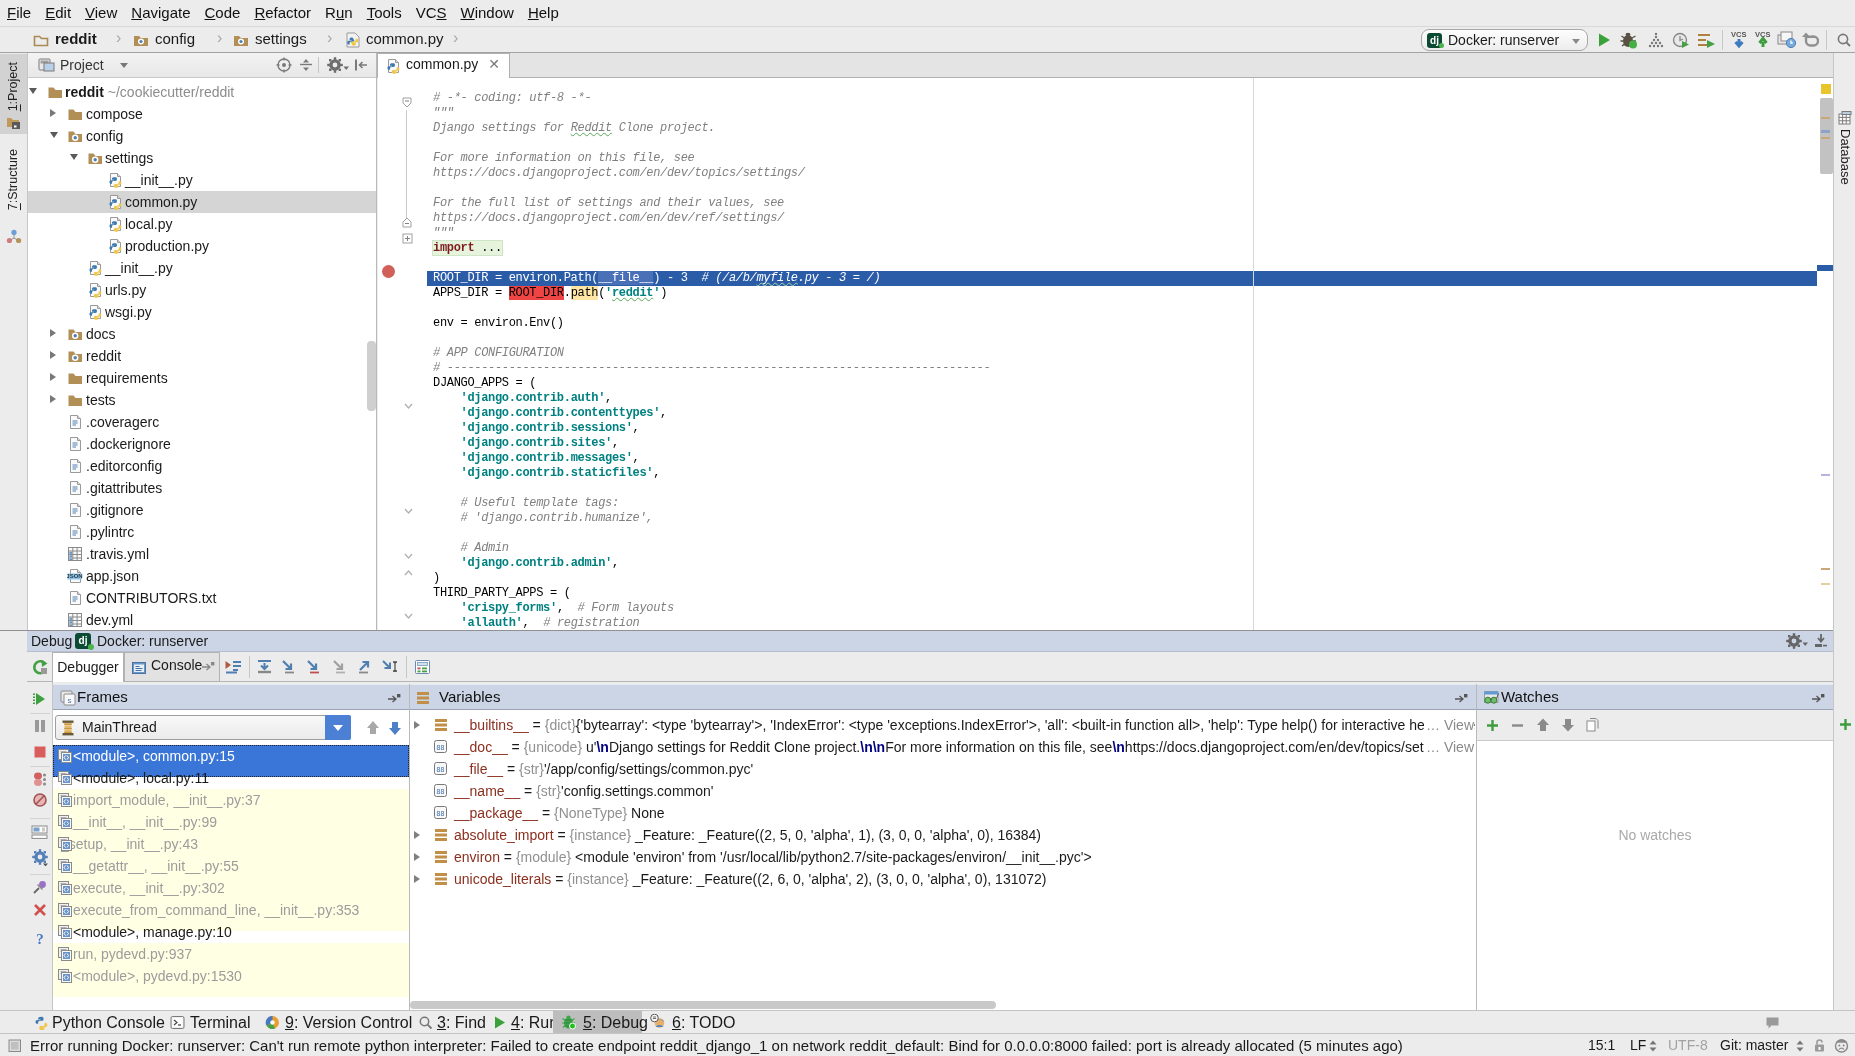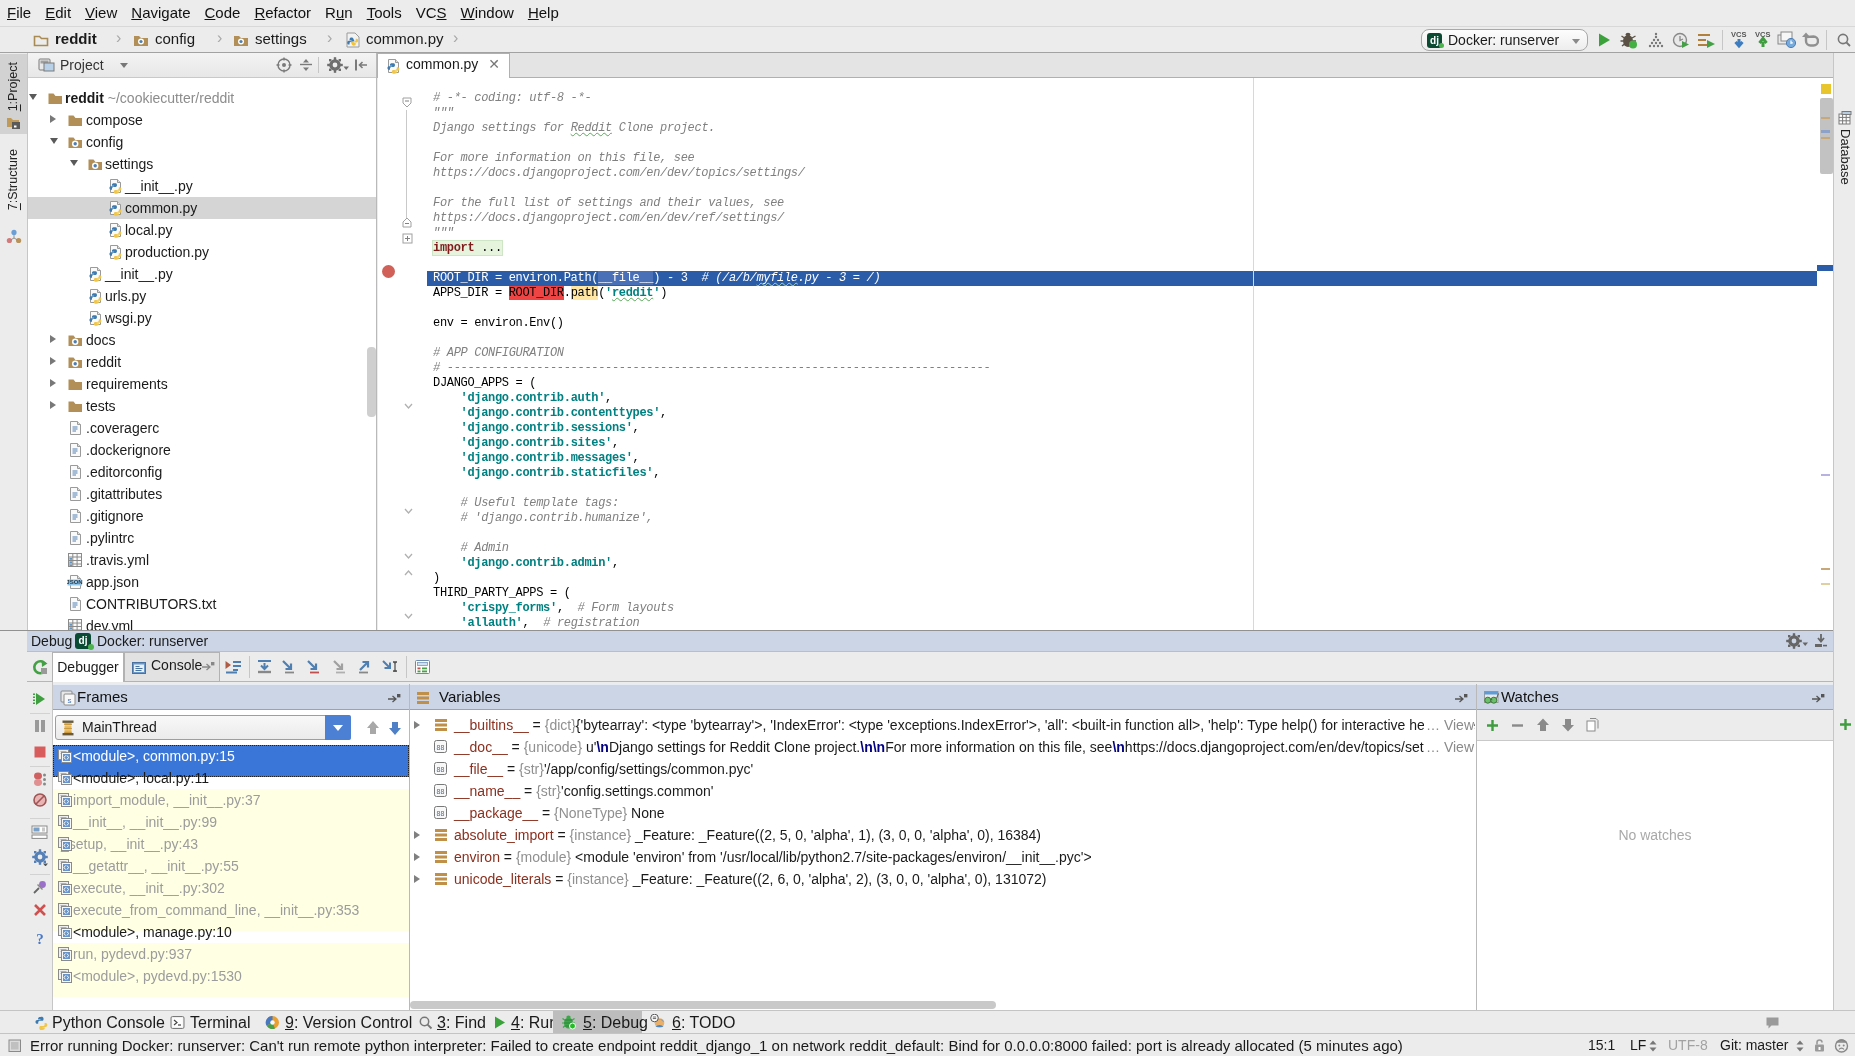--- a/index.html
+++ b/index.html
@@ -10,21 +10,21 @@
 #menubar span { display:inline-block; padding:4px 7px 0 7px; font-size:15px; color:#111; }
 #crumbbar { left:0; top:27px; width:1855px; height:26px; background:#ececec; border-bottom:1px solid #a2a2a2; }
 .crumb { font-size:15px; color:#1a1a1a; }
 .sep-ch { color:#a8a8a8; font-size:16px; }
 #lstripe { left:0; top:53px; width:28px; height:957px; background:#ececec; border-right:1px solid #c6c6c6; }
 .vlabel { position:absolute; writing-mode:vertical-rl; transform:rotate(180deg); font-size:12.5px; color:#222; white-space:nowrap; left:6px; }
 #rstripe { left:1833px; top:53px; width:22px; height:957px; background:#ececec; border-left:1px solid #c6c6c6; }
 #dbLabel { position:absolute; writing-mode:vertical-rl; font-size:13px; color:#222; left:4px; top:76px; }
 #projpanel { left:28px; top:53px; width:349px; height:577px; background:#fff; border-right:1px solid #b9b9b9; }
 #projhead { position:absolute; left:0; top:0; width:100%; height:25px; background:linear-gradient(#f3f3f3,#e7e7e7); border-bottom:1px solid #c9c9c9; font-size:14px; color:#333; }
-#tree { position:absolute; left:0; top:34px; width:100%; height:551px; overflow:hidden; font-size:14px; }
+#tree { position:absolute; left:0; top:28px; width:100%; height:551px; overflow:hidden; font-size:14px; }
 .trow { position:relative; height:22px; line-height:22px; white-space:nowrap; }
 .trow.sel { background:#d5d5d5; }
 .trow .tt { position:absolute; top:0; }
 .trow svg.ti { position:absolute; top:3px; }
 .trow i.arr { position:absolute; top:7px; display:block; width:0; height:0; }
 .arr.open  { border-left:4.5px solid transparent; border-right:4.5px solid transparent; border-top:6px solid #5a5a5a; }
 .arr.closed{ border-top:4.5px solid transparent; border-bottom:4.5px solid transparent; border-left:6px solid #787878; margin-top:-1px; }
 .dim { color:#8c8c8c; }
 #editor { left:378px; top:53px; width:1455px; height:577px; background:#fff; }
 #tabbar { position:absolute; left:0; top:0; width:100%; height:25px; background:#e4e4e4; border-bottom:1px solid #b0b0b0; }

